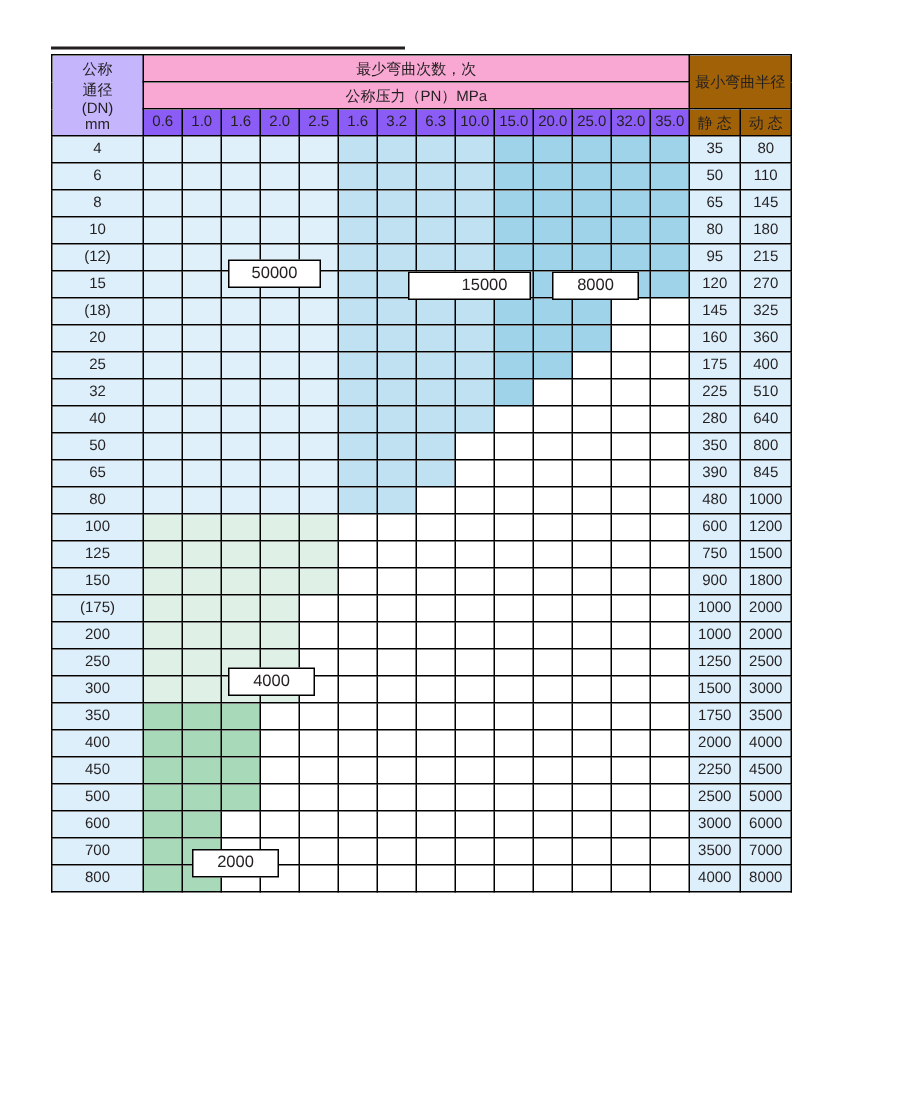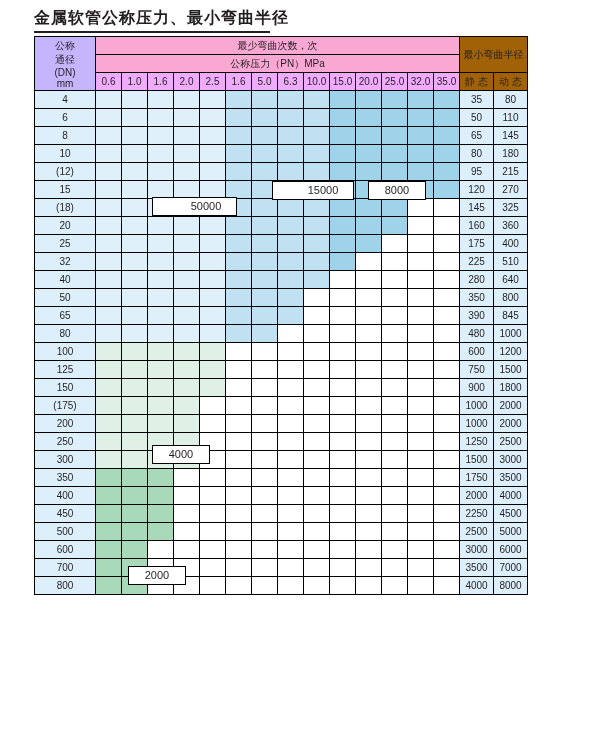--- a/index.html
+++ b/index.html
@@ -36,21 +36,21 @@
     text-align:center;
     vertical-align:middle;
     font-size:10px;
     font-weight:normal;
     color:#231f20;
     height:17px;
     overflow:hidden;
     white-space:nowrap;
   }
   .hdr{background:#f9a8d4;}
-  .hdr-lite{background:#f0abfc;}
+  .hdr-lite{background:#8b5cf6;}
   .dn-col{width:60px;background:#c4b5fd;}
   .dn-body{width:60px;background:#ddeffb;}
   .pcol{width:25px;}
   .rcol{width:33px;background:#ddeffb;margin-top:11px;}
   .rcol-h{width:33px;background:#a16207;}
 
   .t-big{font-size:11px;}
   .cell-on-a{background:#9fd3ea;}   
   .cell-on-b{background:#bfe1f2;}   
   .cell-on-c{background:#dff0fa;}   
@@ -72,21 +72,20 @@
   }
 
   
   .legend{position:absolute;left:0;top:635px;width:600px;height:100px;}
 </style>
 </head>
 <body>
 
 <div id="root">
 
-  <div class="title">金属软管公称压力、最小弯曲半径</div>
   <div class="title-rule"></div>
 
   <table class="tbl">
     <thead>
       <tr>
         <td class="dn-col t-big" rowspan="3">
           <div>公称</div>
           <div>通径</div>
           <div>(DN)</div>
           <div>mm</div>
@@ -97,21 +96,21 @@
       <tr>
         <td class="hdr t-big" colspan="14">公称压力（PN）MPa</td>
       </tr>
       <tr id="pcols-row">
         <td class="hdr-lite pcol">0.6</td>
           <td class="hdr-lite pcol">1.0</td>
           <td class="hdr-lite pcol">1.6</td>
           <td class="hdr-lite pcol">2.0</td>
           <td class="hdr-lite pcol">2.5</td>
           <td class="hdr-lite pcol">1.6</td>
-          <td class="hdr-lite pcol">5.0</td>
+          <td class="hdr-lite pcol">3.2</td>
           <td class="hdr-lite pcol">6.3</td>
           <td class="hdr-lite pcol">10.0</td>
           <td class="hdr-lite pcol">15.0</td>
           <td class="hdr-lite pcol">20.0</td>
           <td class="hdr-lite pcol">25.0</td>
           <td class="hdr-lite pcol">32.0</td>
           <td class="hdr-lite pcol">35.0</td>
           <td class="rcol-h">静 态</td>
         <td class="rcol-h">动 态</td>
       </tr>
@@ -646,21 +645,21 @@
           <td class="pcol cell-off"></td>
           <td class="pcol cell-off"></td>
           <td class="pcol cell-off"></td>
           <td class="rcol">4000</td>
           <td class="rcol">8000</td>
         </tr>
       </tbody>
   </table>
 
   <div id="chips">
-      <div class="chip" style="left: 152px; top: 197px; width: 60px; padding-left: 23px;">50000</div>
+      <div class="chip" style="left: 152px; top: 173px; width: 60px;">50000</div>
       <div class="chip" style="left: 272px; top: 181px; width: 60px; padding-left: 20px;">15000</div>
       <div class="chip" style="left: 368px; top: 181px; width: 56px;">8000</div>
       <div class="chip" style="left: 152px; top: 445px; width: 56px;">4000</div>
       <div class="chip" style="left: 128px; top: 566px; width: 56px;">2000</div>
     </div>
 
   <div class="legend">
     <div id="legend-items"></div>
 
   </div>

